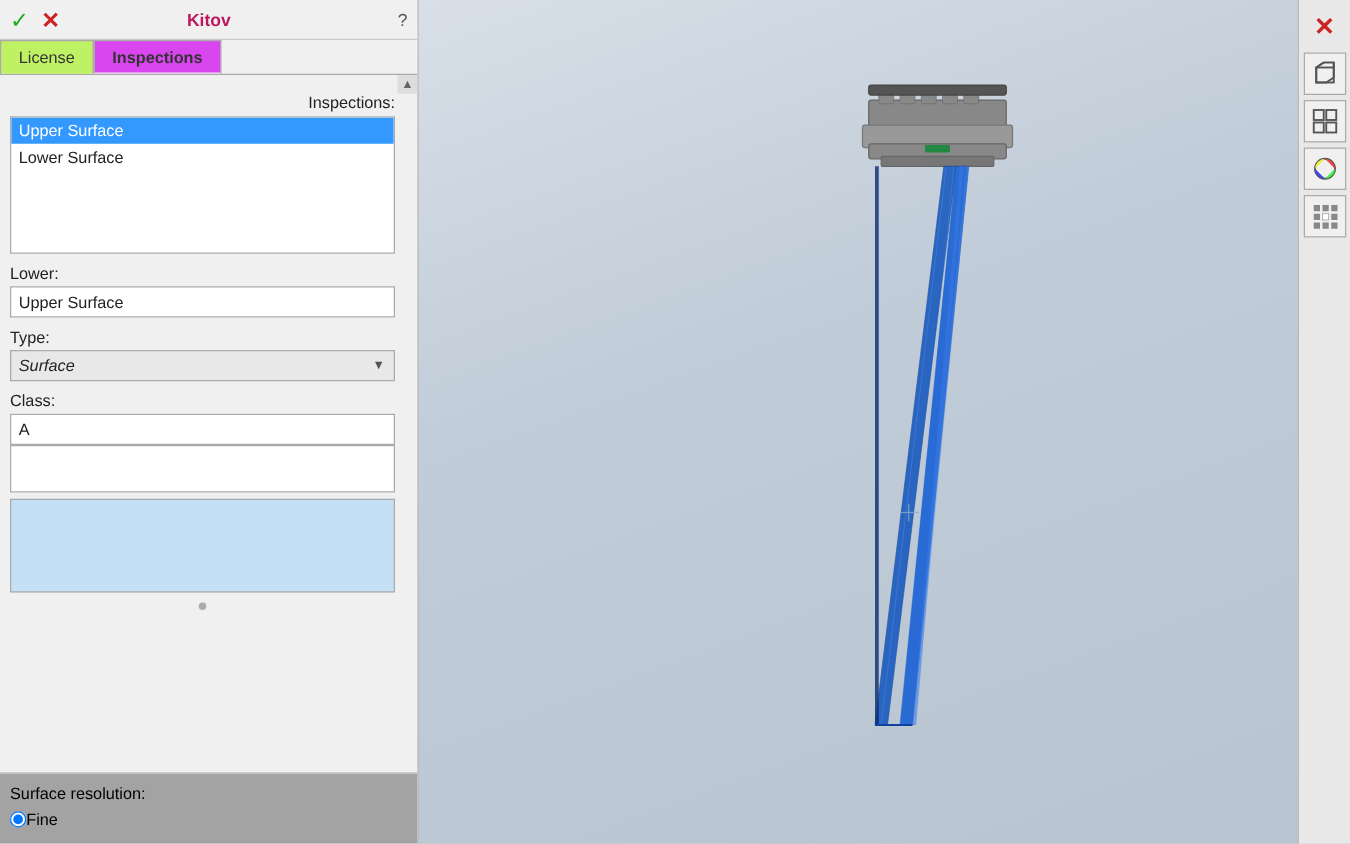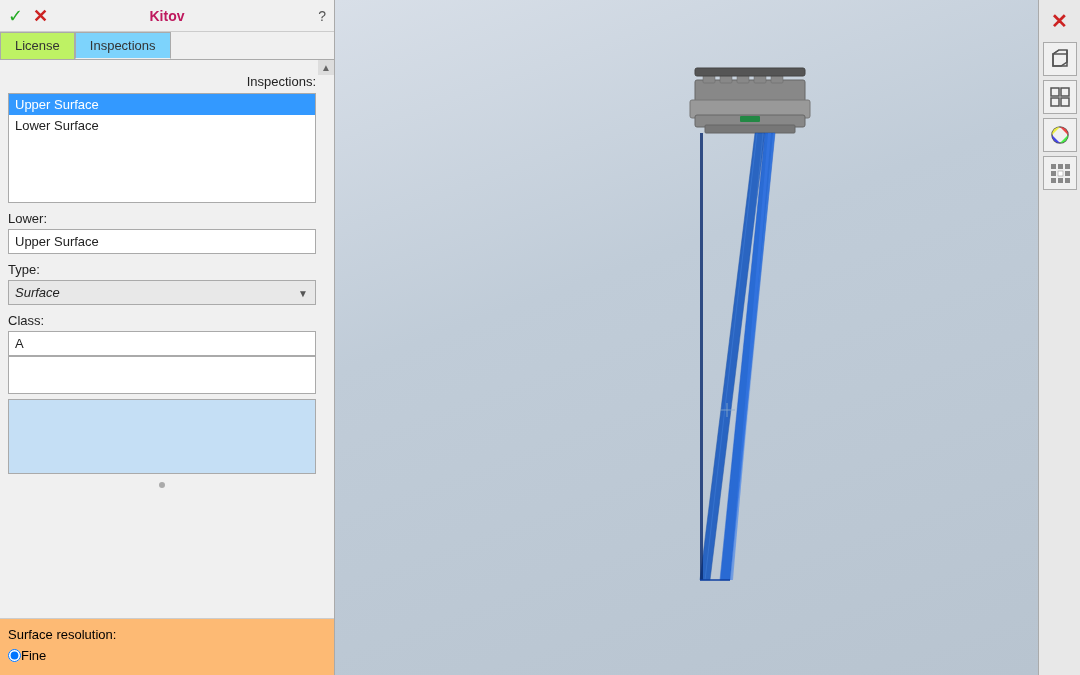--- a/index.html
+++ b/index.html
@@ -67,23 +67,23 @@
     .tab {
       padding: 5px 14px;
       border: 1px solid #aaa;
       border-bottom: none;
       background: #bef264;
       cursor: pointer;
       font-size: 13px;
       color: #333;
     }
     .tab.active {
-      background: #7dd3fc;
+      background: #d946ef;
       border-bottom: 1px solid #f0f0f0;
-      font-weight: normal;
+      font-weight: bold;
     }
 
     
     .panel-content {
       flex: 1;
       overflow-y: auto;
       padding: 8px;
       position: relative;
     }
 
@@ -184,21 +184,21 @@
       background: #aaa;
       border-radius: 50%;
       margin: 0 auto;
       margin-bottom: 2px;
     }
 
     
     .resolution-section {
       padding: 8px;
       border-top: 1px solid #ccc;
-      background: #fdba74;
+      background: #a3a3a3;
     }
     .resolution-label {
       font-size: 13px;
       margin-bottom: 6px;
     }
     .radio-row {
       display: flex;
       align-items: center;
       gap: 0;
       margin-bottom: 4px;

